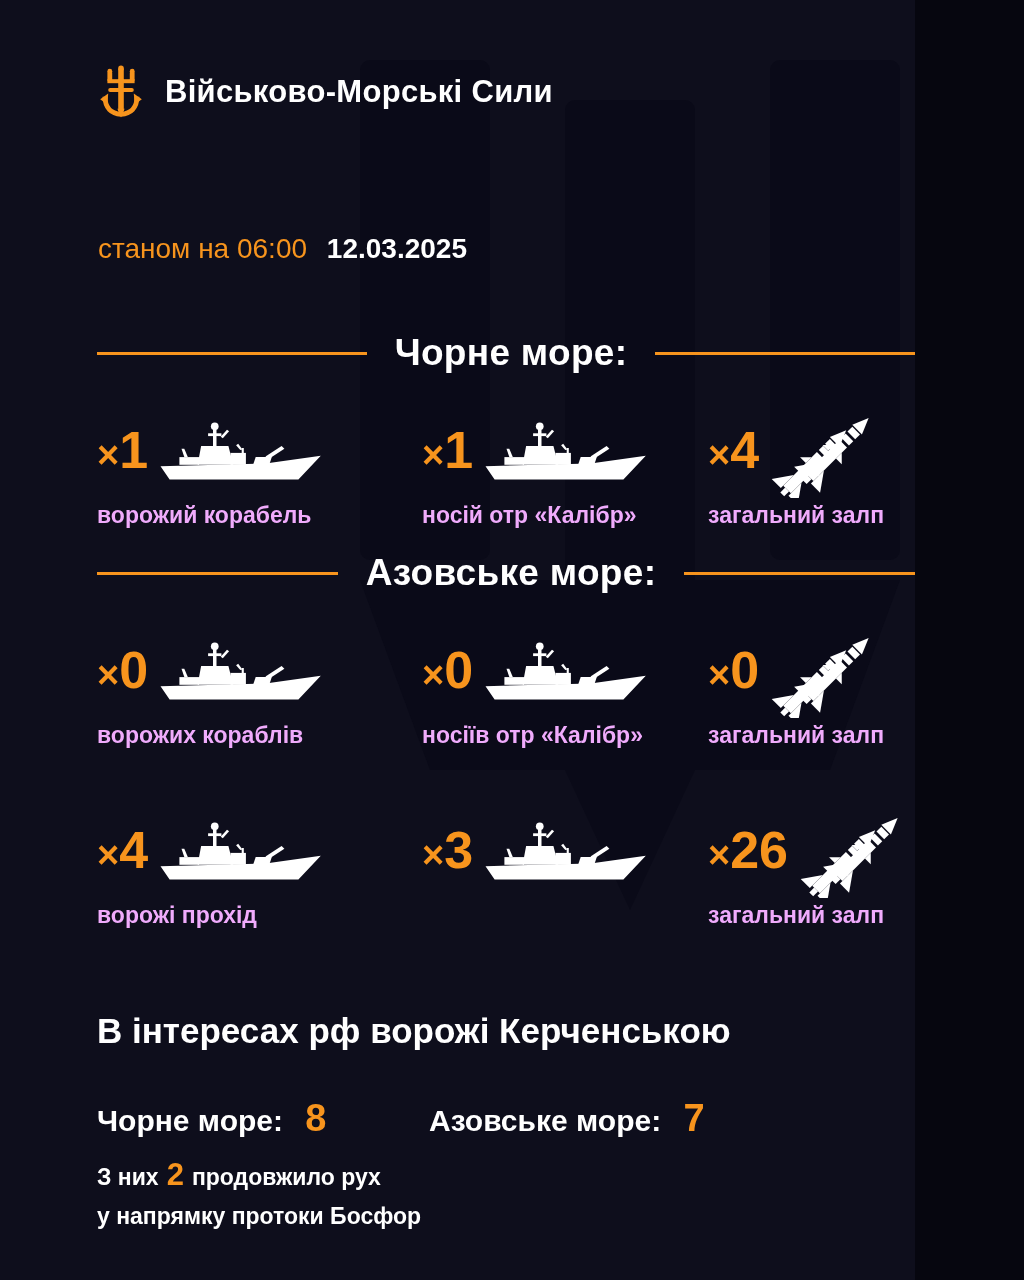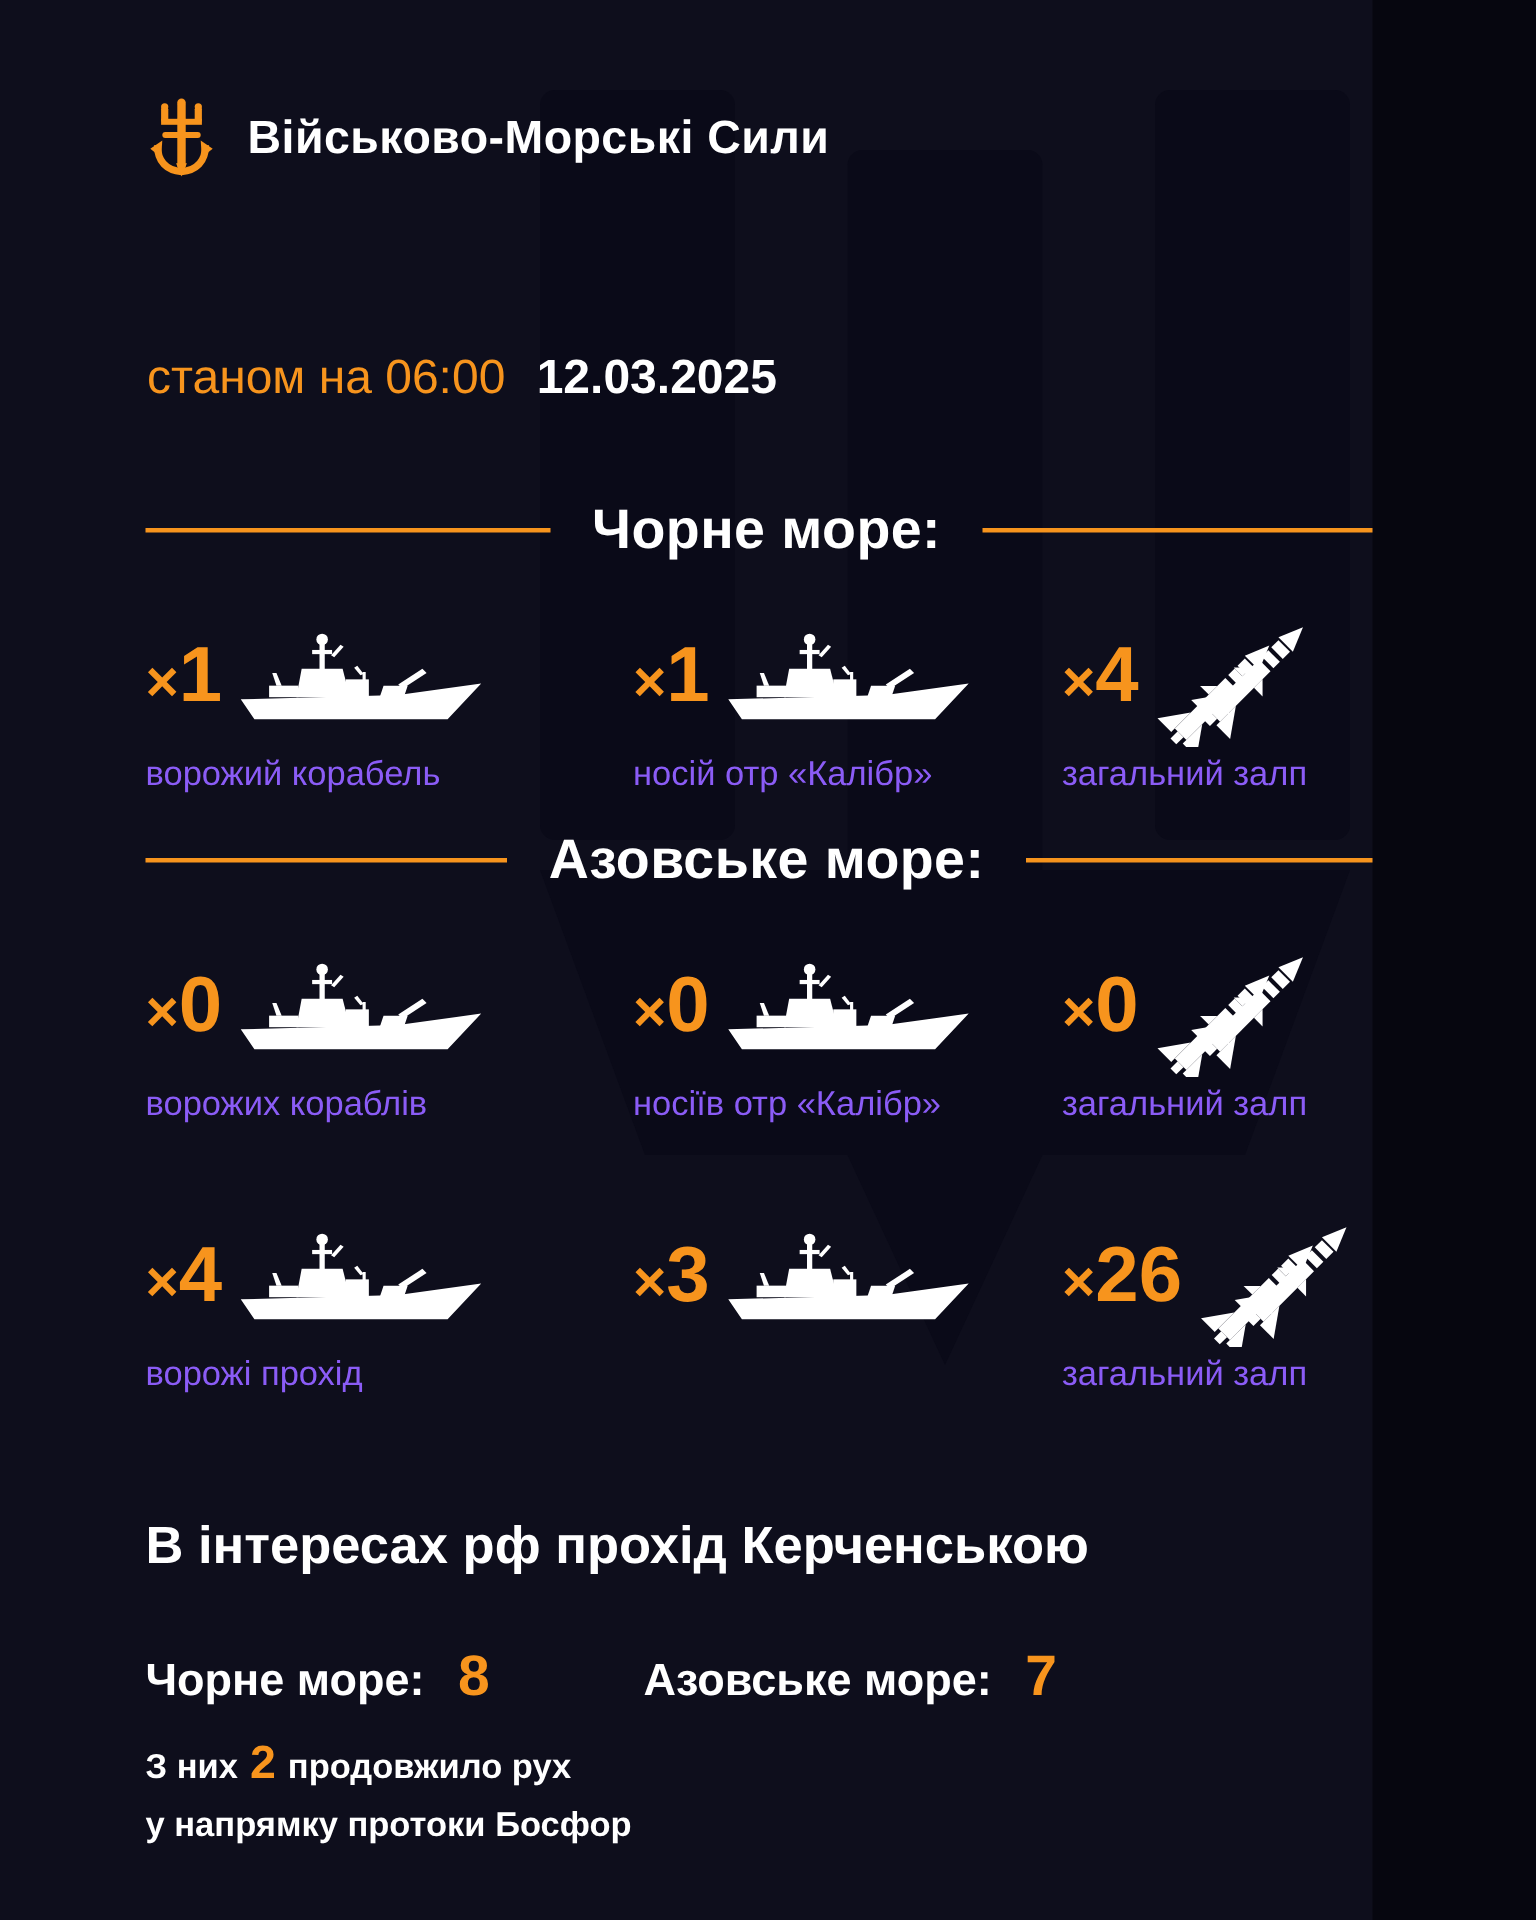--- a/index.html
+++ b/index.html
@@ -12,37 +12,37 @@
   .watermark{position:absolute;left:320px;top:60px;pointer-events:none;}
 
   
   .hdr{position:absolute;left:97px;top:64px;display:flex;align-items:center;gap:20px;}
   .anchor-svg{width:48px;height:56px;flex:0 0 auto;}
   .org{color:#ffffff;font-size:31px;font-weight:700;letter-spacing:.3px;}
 
   
   .title{position:absolute;left:94px;top:150px;margin:0;color:#f7941d;
          font-size:55px;font-weight:800;letter-spacing:.5px;white-space:nowrap;}
-  .subtitle{position:absolute;left:98px;top:233px;font-size:32px;white-space:nowrap;}
+  .subtitle{position:absolute;left:98px;top:233px;font-size:28px;white-space:nowrap;}
   .asof{color:#f7941d;font-weight:500;}
   .date{color:#ffffff;font-weight:700;margin-left:12px;}
 
   
   .section{position:absolute;left:97px;width:828px;}
   .s0{top:332px}.s1{top:552px}.s2{top:774px}
   .sec-head{display:flex;align-items:center;gap:28px;}
   .hr{flex:1;height:3px;background:#f7941d;}
   .sec-title{margin:0;color:#ffffff;font-size:37px;font-weight:600;white-space:nowrap;letter-spacing:.3px;}
   .grid{margin-top:32px;display:grid;grid-template-columns:325px 286px 217px;}
   .iconrow{display:flex;align-items:center;gap:12px;height:88px;}
   .count{color:#f7941d;font-weight:800;font-size:52px;line-height:1;white-space:nowrap;}
   .count .x{font-size:38px;}
   .ship{width:162px;height:70px;margin-top:10px;}
   .missiles{width:102px;height:96px;}
-  .label{margin-top:8px;color:#8b5cf6;font-size:23px;font-weight:400;}
+  .label{margin-top:8px;color:#f0abfc;font-size:23px;font-weight:700;}
 
   
   .footer{position:absolute;left:97px;top:1006px;width:840px;}
   .f-head{margin:0;color:#ffffff;font-size:35px;font-weight:600;line-height:1.4;}
   .f-cols{margin-top:42px;display:grid;grid-template-columns:332px 1fr;}
   .sea-line{font-size:30px;color:#ffffff;font-weight:600;white-space:nowrap;}
   .sea-total{color:#f7941d;font-weight:800;font-size:38px;margin-left:14px;}
   .detail{margin-top:12px;font-size:23px;color:#ffffff;font-weight:600;line-height:1.5;}
   .d-count{color:#f7941d;font-weight:800;font-size:31px;padding:0 8px;}
 </style>
@@ -235,21 +235,21 @@
               <use href="#sym-missiles"></use>
             </svg>
         </div>
         <div class="label">загальний залп</div>
       </div>
     </div>
   </section>
 
   <div class="footer">
     <p class="f-head">
-      <span>В інтересах рф прохід Керченською</span><br>
+      <span>В інтересах рф ворожі Керченською</span><br>
     </p>
     <div class="f-cols">
       <div class="f-col">
         <div class="sea-line">
           <span>Чорне море:</span>
           <span class="sea-total">8</span>
         </div>
         <div class="detail">
           <span>З них</span><span class="d-count">2</span><span>продовжило рух</span>
           <div>у напрямку протоки Босфор</div>

